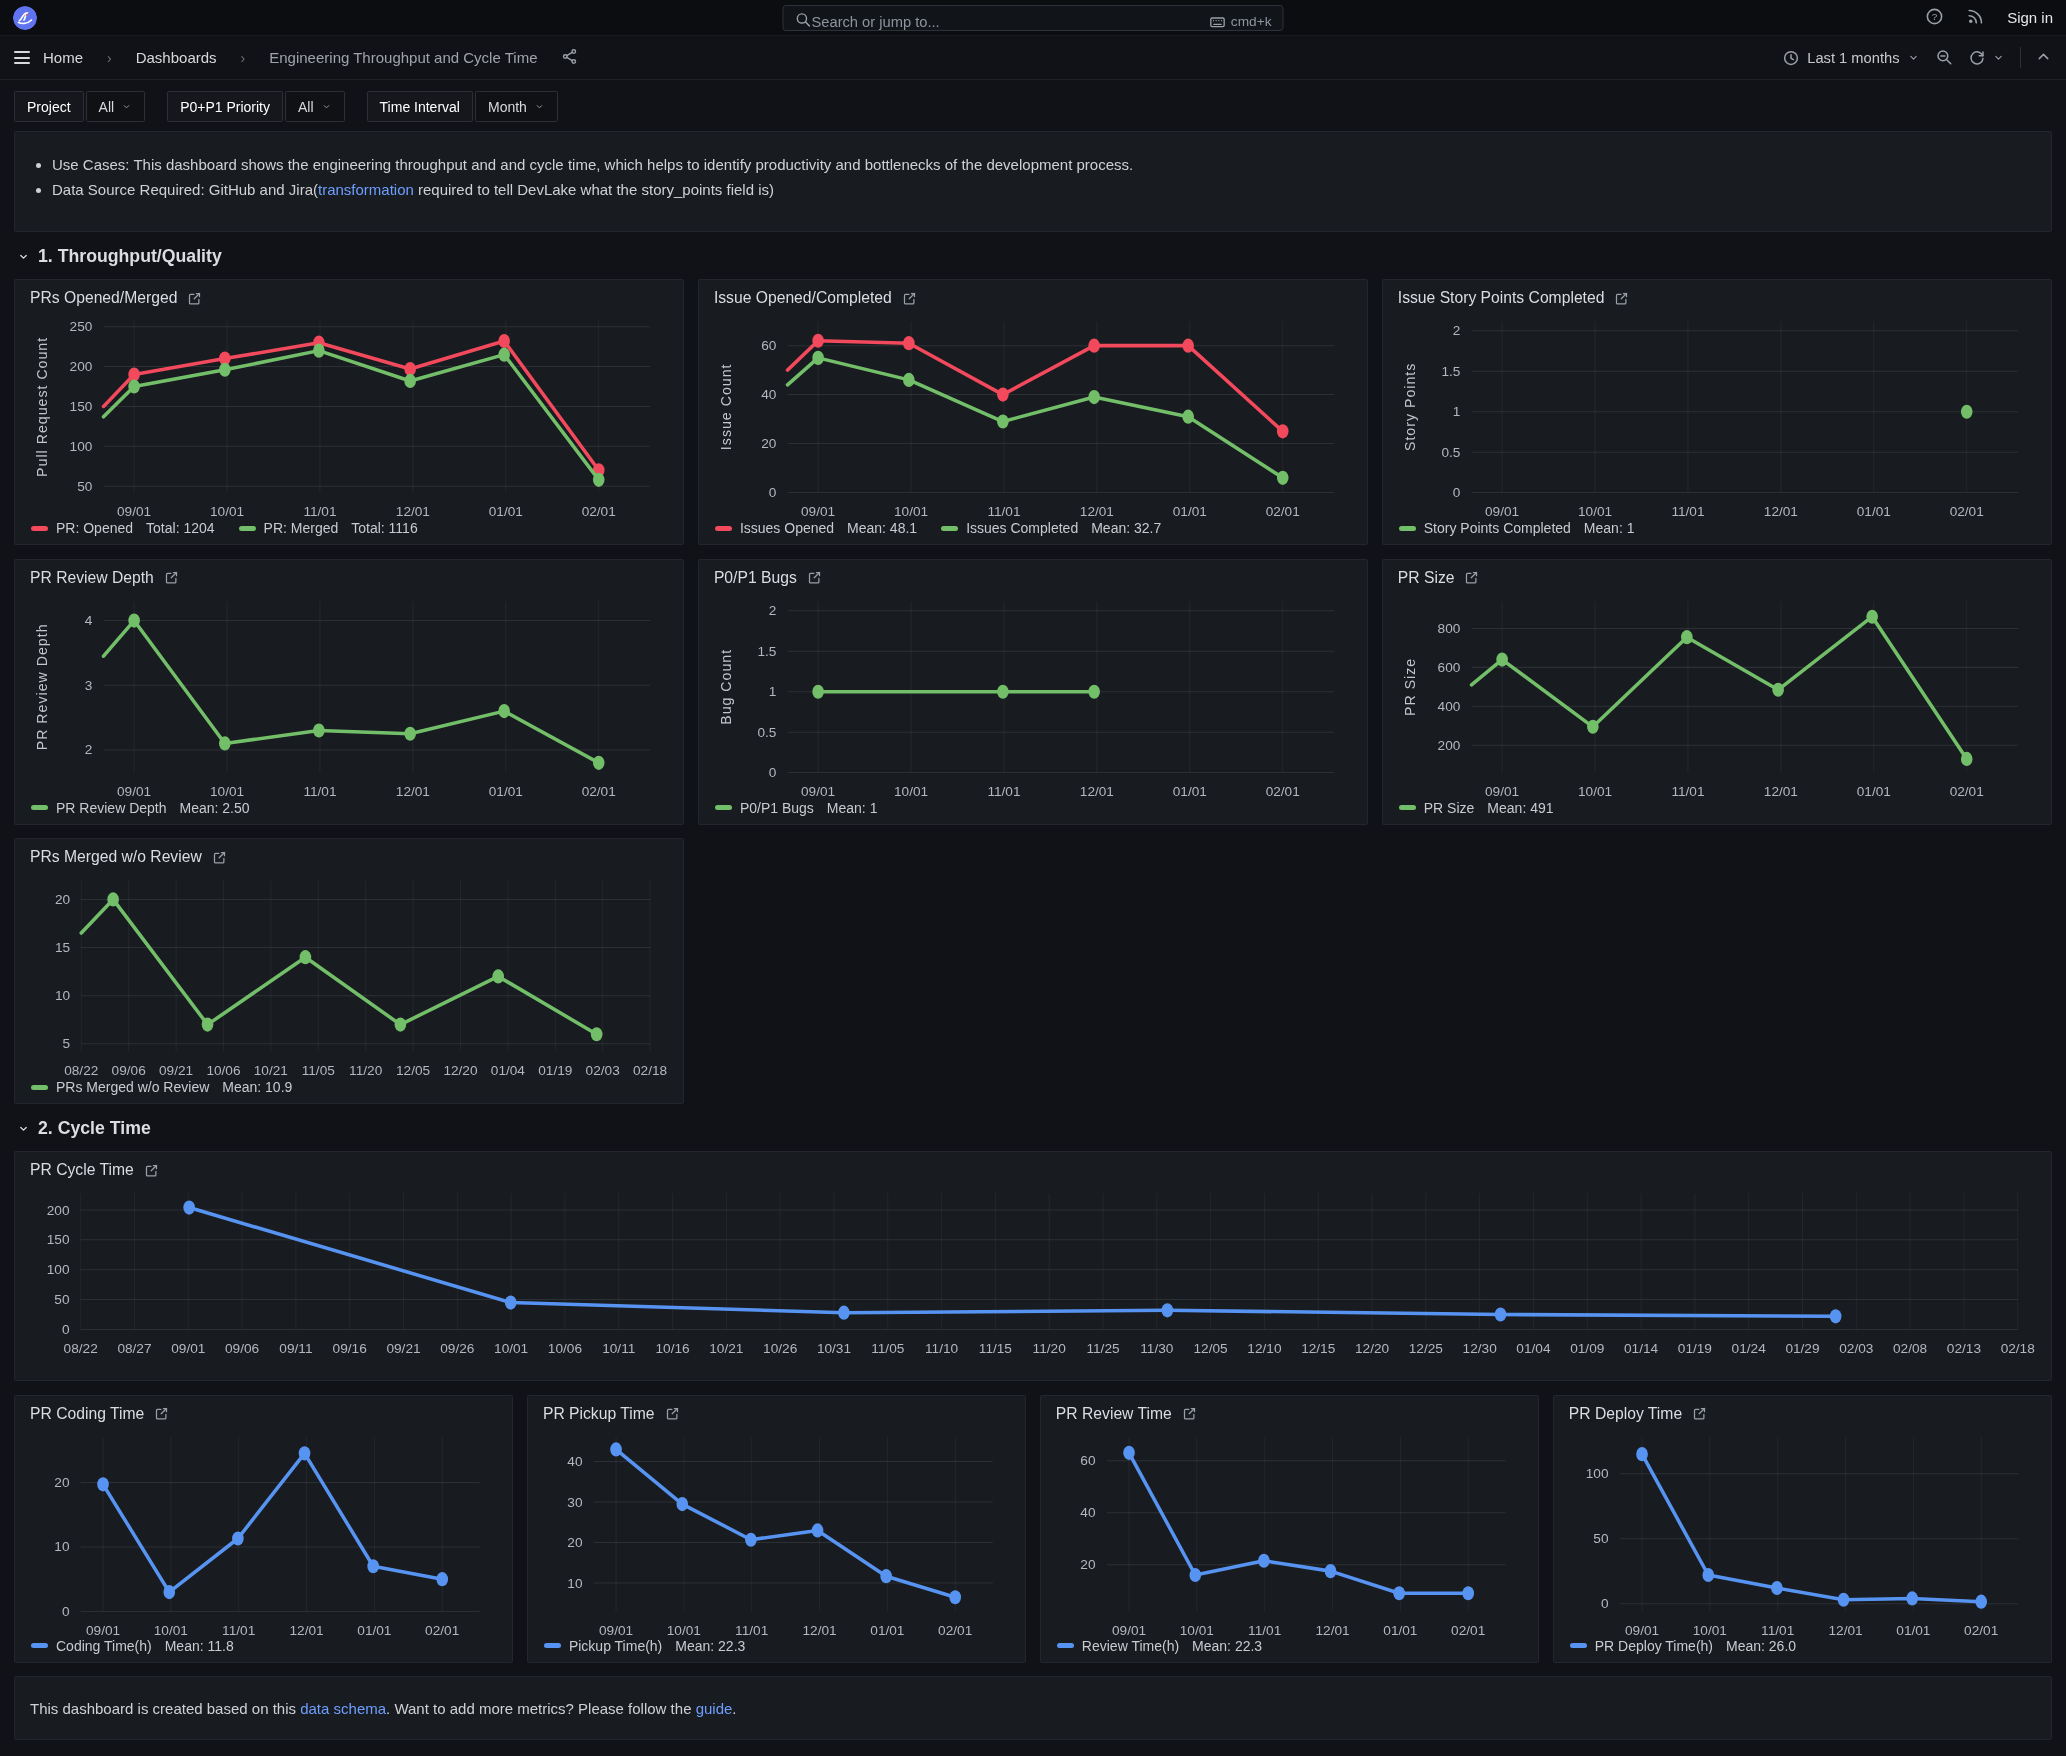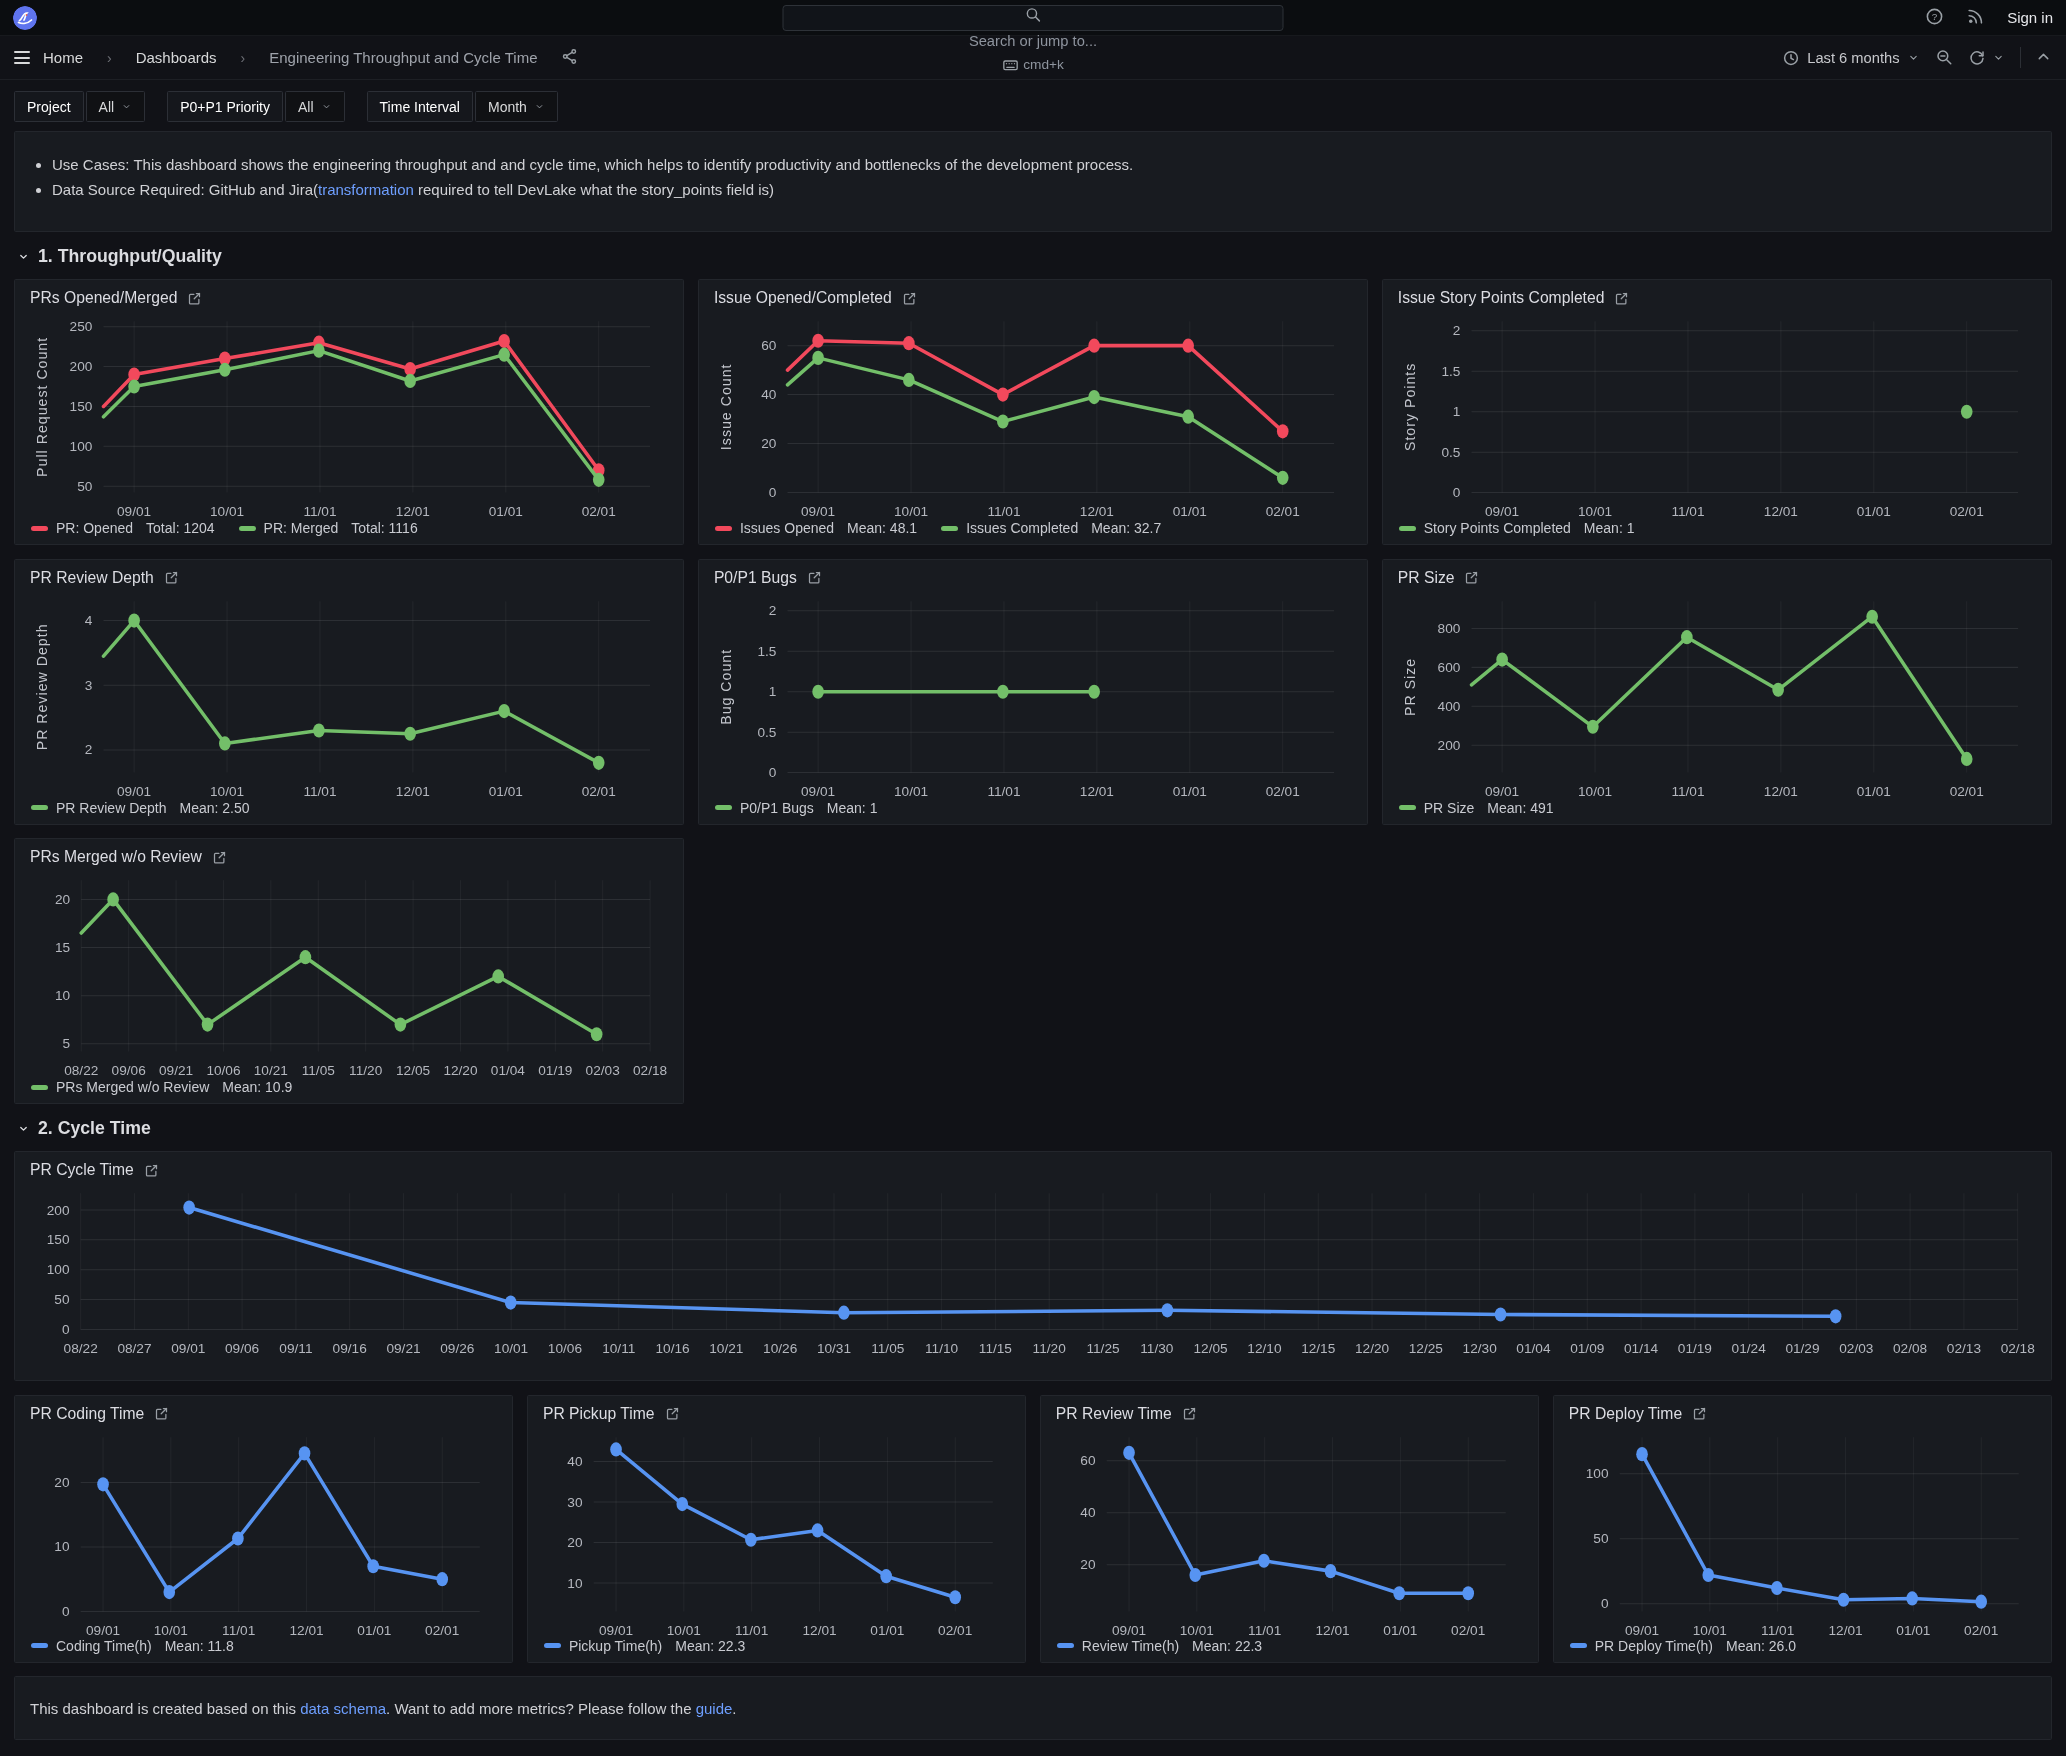--- a/index.html
+++ b/index.html
@@ -6,21 +6,21 @@
   html,body { width:2066px; height:1756px; background:#111217; color:#ccccdc;
     font-family:"Liberation Sans","DejaVu Sans",sans-serif; overflow:hidden; }
   svg text { font-family:"Liberation Sans","DejaVu Sans",sans-serif; }
 
   
   .topbar { height:36px; background:#0b0d10; display:flex; align-items:center;
     padding:0 13px; position:relative; border-bottom:0.5px solid #17191d; }
   .logo { width:24px; height:24px; border-radius:50%; overflow:hidden; flex:0 0 auto; }
   .search-wrap { position:absolute; left:50%; transform:translateX(-50%);
     width:501px; height:26px; background:#111419; border:0.5px solid #2e3238; border-radius:3.5px;
-    display:flex; align-items:center; padding:0 11px; gap:8px;flex-direction:column; }
+    display:flex; align-items:flex-end; padding:0 11px; gap:0; }
   .search-placeholder { color:#8e949e; font-size:14.7px; flex:1; }
   .shortcut { display:flex; align-items:center; gap:5px; color:#8e949e; font-size:13.7px; }
   .topbar-right { margin-left:auto; display:flex; align-items:center; gap:22px; }
   .signin { color:#e6e7eb; font-size:15px; }
 
   .navbar { height:44px; background:#111217; border-bottom:0.5px solid #1d1f24;
     display:flex; align-items:center; padding:0 14px; gap:13px; }
   .burger { display:flex; flex-direction:column; gap:3.5px; cursor:pointer; }
   .burger span { width:16px; height:2px; background:#d8d9da; border-radius:1px; }
   .crumbs { display:flex; align-items:center; gap:24px; font-size:15px; }
@@ -141,21 +141,21 @@
           <line class="icon-stroke" x1="8.2" y1="13.2" x2="15.8" y2="17.8"></line>
         </svg>
     </span>
   </div>
   <div class="navbar-right">
     <span class="timerange">
       <svg width="18" height="18" viewBox="0 0 24 24">
           <circle class="icon-stroke" cx="12" cy="12" r="8.5"></circle>
           <path class="icon-stroke" d="M12 7.5v4.8l3.2 1.8"></path>
         </svg>
-      <span>Last 6 months</span>
+      <span>Last 1 months</span>
       <svg width="13" height="13" viewBox="0 0 24 24">
           <path class="icon-stroke" d="M7 10l5 5 5-5"></path>
         </svg>
     </span>
     <span>
       <svg width="18" height="18" viewBox="0 0 24 24">
           <circle class="icon-stroke" cx="10.5" cy="10.5" r="6.5"></circle>
           <line class="icon-stroke" x1="15.6" y1="15.6" x2="21" y2="21"></line>
           <line class="icon-stroke" x1="7.8" y1="10.5" x2="13.2" y2="10.5"></line>
         </svg>

